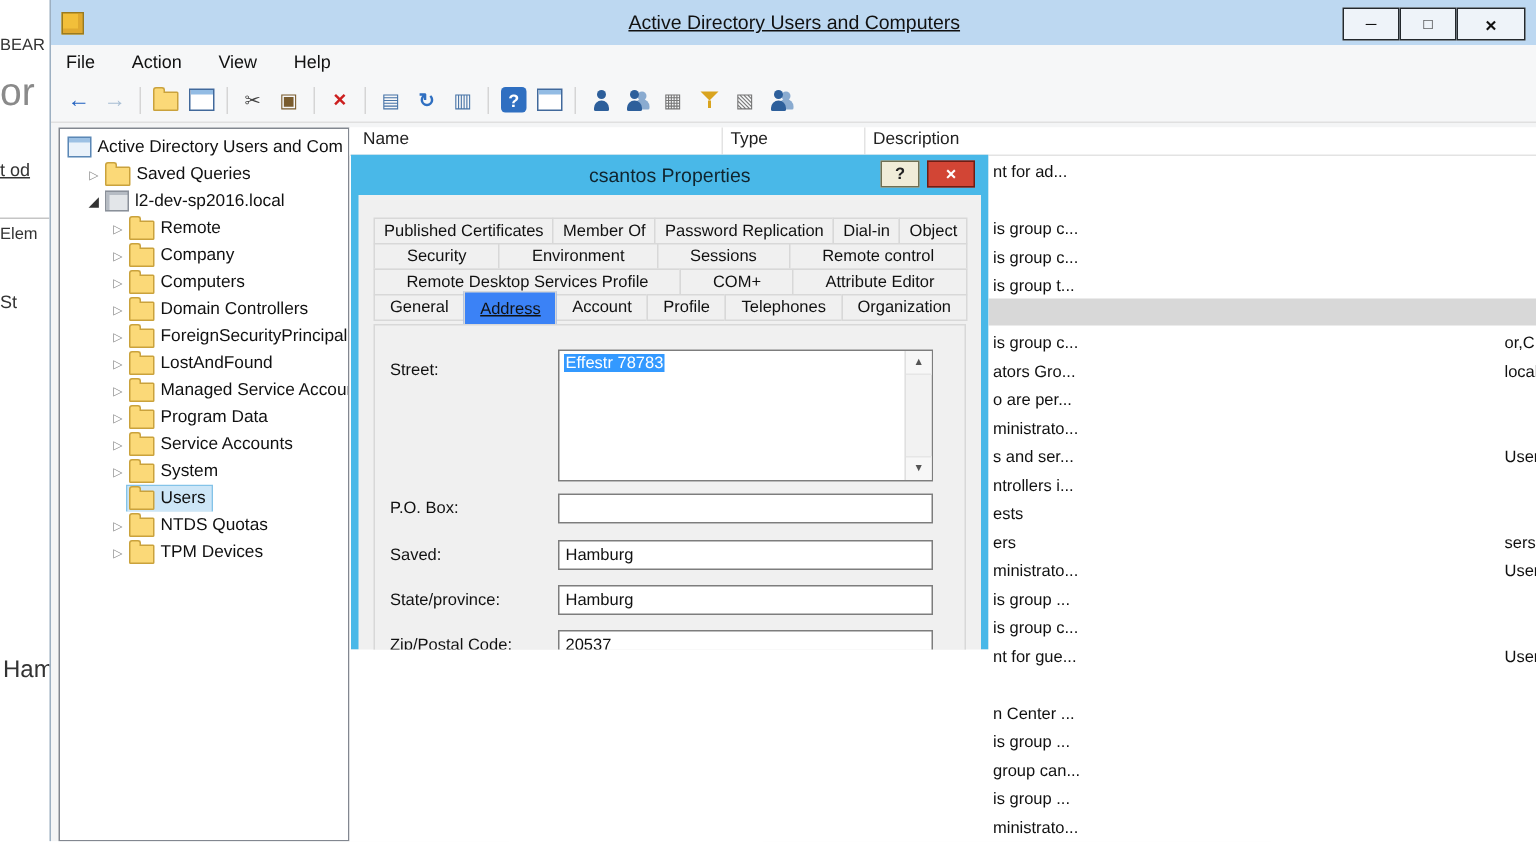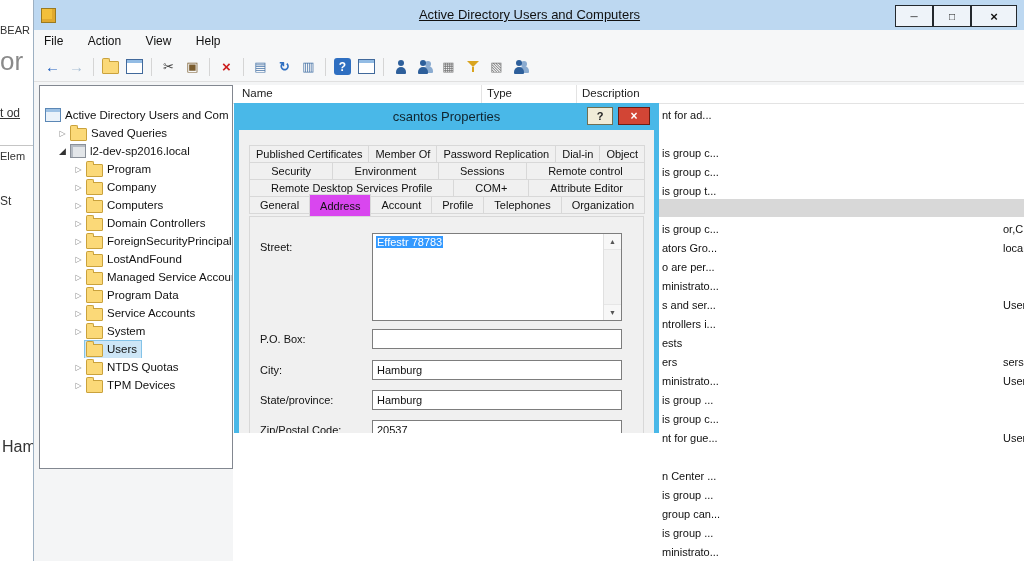--- a/index.html
+++ b/index.html
@@ -38,21 +38,21 @@
   .ic-person::before{content:"";position:absolute;top:1px;left:4px;width:6px;height:6px;border-radius:50%;background:#2d5f9b;}
   .ic-person::after{content:"";position:absolute;bottom:1px;left:2px;width:10px;height:7px;border-radius:5px 5px 1px 1px;background:#2d5f9b;}
   .ic-group{position:relative;width:16px;height:16px;display:inline-block;}
   .ic-group::before{content:"";position:absolute;top:1px;left:3px;width:6px;height:6px;border-radius:50%;background:#2d5f9b;box-shadow:5px 1px 0 #8aabd0;}
   .ic-group::after{content:"";position:absolute;bottom:1px;left:1px;width:10px;height:7px;border-radius:5px 5px 1px 1px;background:#2d5f9b;box-shadow:5px -1px 0 #8aabd0;}
   .ic-funnel{position:relative;width:12px;height:13px;display:inline-block;}
   .ic-funnel::before{content:"";position:absolute;top:1px;left:0;width:0;height:0;border-left:6px solid transparent;border-right:6px solid transparent;border-top:6px solid #d9a41f;}
   .ic-funnel::after{content:"";position:absolute;top:7px;left:5px;width:2px;height:5px;background:#d9a41f;}
 
   
-  #treepane{position:absolute;left:5px;top:85px;width:194px;height:384px;background:#fff;border:1px solid #828790;overflow:hidden;font-size:11.5px;padding-top:20px;box-sizing:border-box;}
+  #treepane{position:absolute;left:5px;top:85px;width:194px;height:476px;background:#fff;border:1px solid #828790;overflow:hidden;font-size:11.5px;padding-top:3px;box-sizing:border-box;}
   .trow{height:18px;display:flex;align-items:center;white-space:nowrap;overflow:hidden;}
   .arr{width:13px;text-align:center;font-size:8px;color:#8a8a8a;flex:none;}
   .arr.exp{color:#333;font-size:9px;}
   .rowbody{display:flex;align-items:center;gap:4px;padding:1px 4px 1px 1px;}
   .rowbody.sel{background:#cde6f7;outline:1px solid #84c3e8;}
   .tlabel{color:#111;}
 
   
   #listpane{position:absolute;left:199px;top:85px;width:792px;height:476px;background:#fff;}
   #listheader{position:absolute;left:0;top:0;right:0;height:18px;background:#fff;border-bottom:1px solid #e3e3e3;font-size:11.5px;color:#222;}
@@ -68,21 +68,21 @@
   #dlg-title-text{position:absolute;left:0;right:0;top:6px;text-align:center;font-size:13px;color:#10242e;}
   #dlg-help{position:absolute;right:46px;top:4px;width:26px;height:18px;background:#f0ecd8;border:1px solid #6f6f52;display:flex;align-items:center;justify-content:center;font-size:11px;font-weight:bold;color:#222;box-sizing:border-box;}
   #dlg-close{position:absolute;right:9px;top:4px;width:32px;height:18px;background:#d24535;border:1px solid #6d1d13;display:flex;align-items:center;justify-content:center;font-size:12px;font-weight:bold;color:#fff;box-sizing:border-box;}
   .dlg-edge{position:absolute;top:27px;bottom:0;width:5px;background:#49b8e8;}
   #dlg-edge-l{left:0;} #dlg-edge-r{right:0;}
 
   #tabs{position:absolute;left:15px;right:15px;top:42px;}
   .tabrow{display:flex;height:18px;align-items:flex-start;}
   .tab{flex:1 1 auto;height:18px;display:flex;align-items:center;justify-content:center;border:1px solid #d8d8d8;background:#f0f0f0;font-size:11px;white-space:nowrap;padding:0 6px;margin-right:-1px;color:#111;box-sizing:border-box;}
   .tabrow + .tabrow{margin-top:-1px;}
-  .tab.active{position:relative;z-index:3;margin-top:-2px;height:22px;border-bottom:none;background:#d946ef;}
+  .tab.active{position:relative;z-index:3;margin-top:-2px;height:22px;border-bottom:none;background:#3b82f6;text-decoration:underline;}
 
   #tabpage{position:absolute;left:15px;right:15px;top:113px;height:360px;border:1px solid #d8d8d8;background:#f0f0f0;z-index:1;}
   .flabel{position:absolute;left:10px;font-size:11px;color:#111;}
   .field{position:absolute;left:122px;width:250px;height:20px;border:1px solid #7d7d7d;background:#fff;box-sizing:border-box;font-size:11px;color:#111;display:flex;align-items:center;padding:0 4px;}
   #street-ta{position:absolute;left:122px;top:16px;width:250px;height:88px;border:1px solid #7d7d7d;background:#fff;box-sizing:border-box;font-size:11px;}
   .sel-text{position:absolute;left:3px;top:2px;background:#3399ff;color:#fff;padding:0 1px;}
   .ta-scroll{position:absolute;right:0;top:0;bottom:0;width:17px;background:#f2f2f2;border-left:1px solid #e0e0e0;}
   .sb-btn{position:absolute;left:0;right:0;height:15px;display:flex;align-items:center;justify-content:center;font-size:7px;color:#555;background:#f7f7f7;}
   .sb-up{top:0;border-bottom:1px solid #e6e6e6;}
   .sb-down{bottom:0;border-top:1px solid #e6e6e6;}
@@ -179,21 +179,21 @@
         <span class="arr exp">◢</span>
         <span class="rowbody">
             <span class="ic-domain"></span>
             <span class="tlabel">l2-dev-sp2016.local</span>
           </span>
       </div>
       <div class="trow" style="padding-left:32px;">
         <span class="arr">▷</span>
         <span class="rowbody">
             <span class="ic-folder"></span>
-            <span class="tlabel">Program</span>
+            <span class="tlabel">Remote</span>
           </span>
       </div>
       <div class="trow" style="padding-left:32px;">
         <span class="arr">▷</span>
         <span class="rowbody">
             <span class="ic-folder"></span>
             <span class="tlabel">Company</span>
           </span>
       </div>
       <div class="trow" style="padding-left:32px;">
@@ -362,21 +362,21 @@
             <div class="sb-btn sb-up">▲</div>
             <div class="sb-btn sb-down">▼</div>
           </div>
         </div>
 
         <span class="flabel" style="top:116px;">P.O. Box:</span>
         <div class="field" style="top:112px;">
             <span></span>
           </div>
 
-        <span class="flabel" style="top:147px;">City:</span>
+        <span class="flabel" style="top:147px;">Saved:</span>
         <div class="field" style="top:143px;">
             <span>Hamburg</span>
           </div>
 
         <span class="flabel" style="top:177px;">State/province:</span>
         <div class="field" style="top:173px;">
             <span>Hamburg</span>
           </div>
 
         <span class="flabel" style="top:207px;">Zip/Postal Code:</span>

